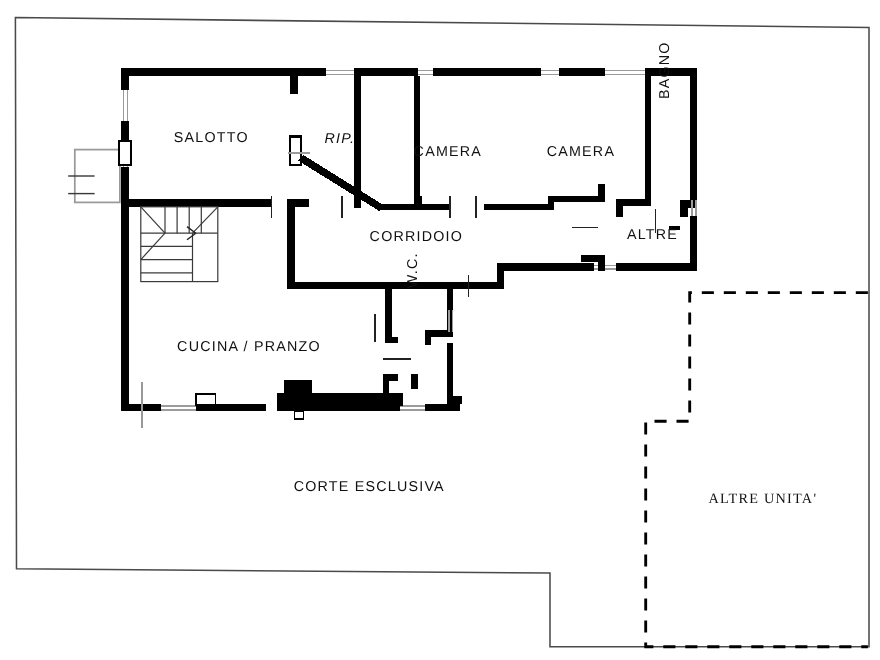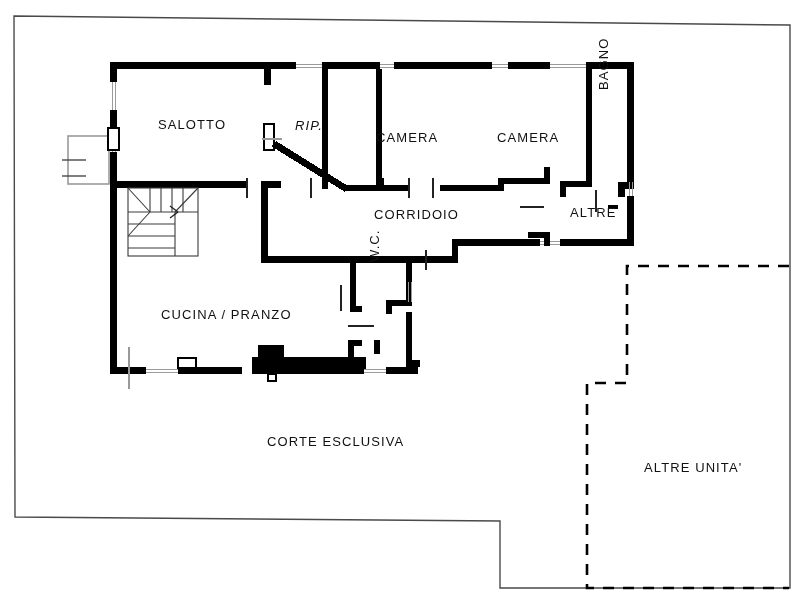--- a/index.html
+++ b/index.html
@@ -35,27 +35,27 @@
     white-space: nowrap;
     transform-origin: center center;
     -webkit-font-smoothing: antialiased;
   }
   .lbl-salotto   { left: 158px; top: 117px; }
   .lbl-rip       { left: 295px; top: 118px; font-style: italic; }
   .lbl-camera1   { left: 376px; top: 130px; }
   .lbl-camera2   { left: 497px; top: 130px; }
   .lbl-bagno     { left: 596px; top: 90px;
                    transform: rotate(-90deg); transform-origin: 0 0; }
-  .lbl-corridoio { left: 336px; top: 207px; margin-left: 38px; }
+  .lbl-corridoio { left: 336px; top: 207px; }
   .lbl-anti      { left: 570px; top: 205px; }
   .lbl-wc        { left: 367px; top: 262px;
                    transform: rotate(-90deg); transform-origin: 0 0; }
   .lbl-cucina    { left: 161px; top: 307px; }
   .lbl-corte     { left: 267px; top: 434px; }
-  .lbl-altre     { left: 644px; top: 460px; }
+  .lbl-altre     { left: 644px; top: 445px; font-family: Liberation Serif, serif; }
 </style>
 </head>
 <body>
 
 <div id="plan-root">
 
   <svg id="plan-svg" viewBox="0 0 800 600">
 
     <g fill="none" stroke="#4a4a4a" stroke-width="1.4">
       <path d="M 14,16 L 790,25 L 790,588 L 500,588 L 500,521 L 15,517 L 14,16 Z"></path>

